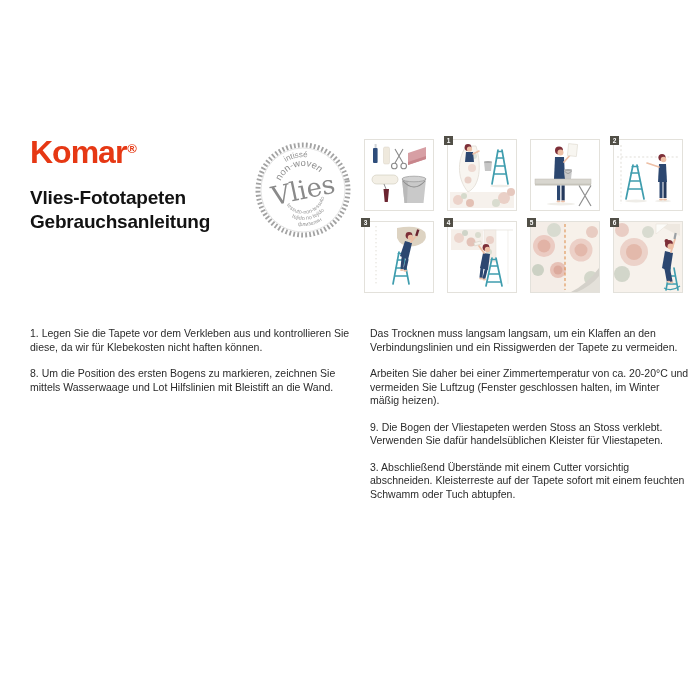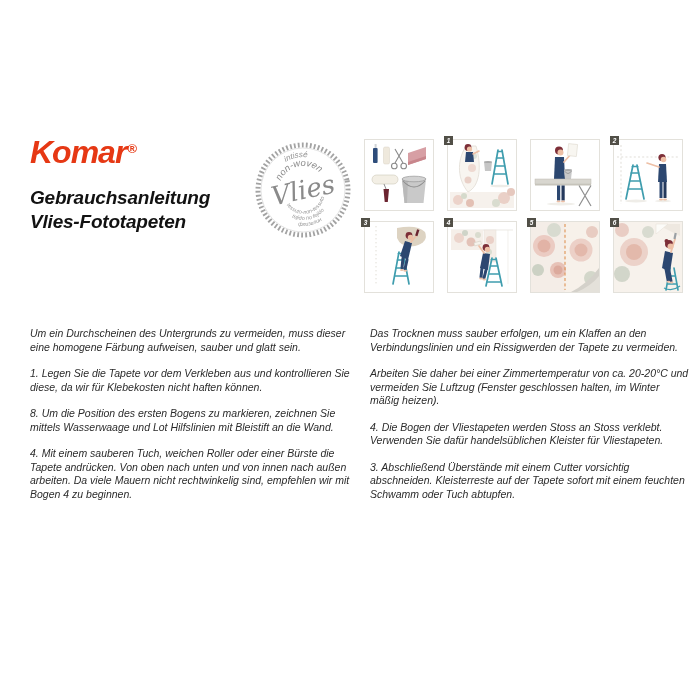--- a/index.html
+++ b/index.html
@@ -1,18 +1,18 @@
 <!DOCTYPE html>
 <html><head>
 <meta charset="utf-8">
 <style>
   html,body{margin:0;padding:0;background:#ffffff;}
   .sheet{
     position:relative;width:700px;height:700px;background:#ffffff;overflow:hidden;
-    font-family:"Liberation Sans", sans-serif;color:#2b2b2b;font-style:italic;
+    font-family:"Liberation Sans", sans-serif;color:#2b2b2b;
   }
   
   .logo{position:absolute;left:30px;top:136px;color:#e63814;font-weight:bold;
         font-size:32px;letter-spacing:-1px;line-height:32px;}
   .logo .reg{font-size:13px;vertical-align:top;position:relative;top:-3px;left:1px;font-weight:bold;}
   
   .title{position:absolute;left:30px;top:186px;font-size:19px;font-weight:bold;
          color:#121212;line-height:24px;letter-spacing:-0.2px;}
   
   .stamp{position:absolute;left:253px;top:140px;width:100px;height:100px;}
@@ -32,22 +32,22 @@
   .col p{margin:0 0 13px 0;}
 </style>
 </head>
 <body>
 
 <div class="sheet">
 
   <div class="logo"><span>Komar</span><span class="reg">®</span></div>
 
   <div class="title">
+    <div>Vlies-Fototapeten</div>
     <div>Gebrauchsanleitung</div>
-    <div>Vlies-Fototapeten</div>
   </div>
 
   <div class="stamp">
     <svg viewBox="0 0 100 100">
       <g transform="rotate(-12 50 50)">
         <circle cx="50" cy="50" r="45" fill="#ffffff" stroke="#a3a3a3" stroke-width="5" stroke-dasharray="1.8 2.2"></circle>
         <circle cx="50" cy="50" r="42" fill="#ffffff" stroke="#d6d6d6" stroke-width="0.6"></circle>
         <defs>
           <path id="arcTopOuter" d="M 17,50 A 33,33 0 0 1 83,50"></path>
           <path id="arcTopInner" d="M 26,50 A 24,24 0 0 1 74,50"></path>
@@ -265,26 +265,24 @@
         <rect x="60" y="11" width="2.2" height="6" fill="#9aa0a4" transform="rotate(12 61 14)"></rect>
         <path d="M52,47 L54,58 M55,49 L57,59" stroke="#2c4770" stroke-width="3" stroke-linecap="round"></path>
         <ellipse cx="54.5" cy="59.8" rx="1.8" ry="1" fill="#eec0a6"></ellipse>
           <ellipse cx="57.6" cy="60.6" rx="1.8" ry="1" fill="#eec0a6"></ellipse>
       </svg>
     </div>
 
   </div>
 
   <div class="col col-left">
-    <p>Um ein Durchscheinen des Untergrunds zu vermeiden, muss dieser eine homogene Färbung aufweisen, sauber und glatt sein.</p>
     <p>1. Legen Sie die Tapete vor dem Verkleben aus und kontrollieren Sie diese, da wir für Klebekosten nicht haften können.</p>
     <p>8. Um die Position des ersten Bogens zu markieren, zeichnen Sie mittels Wasserwaage und Lot Hilfslinien mit Bleistift an die Wand.</p>
-    <p>4. Mit einem sauberen Tuch, weichen Roller oder einer Bürste die Tapete andrücken. Von oben nach unten und von innen nach außen arbeiten. Da viele Mauern nicht rechtwinkelig sind, empfehlen wir mit Bogen 4 zu beginnen.</p>
   </div>
 
   <div class="col col-right">
-    <p>Das Trocknen muss sauber erfolgen, um ein Klaffen an den Verbindungslinien und ein Rissigwerden der Tapete zu vermeiden.</p>
+    <p>Das Trocknen muss langsam langsam, um ein Klaffen an den Verbindungslinien und ein Rissigwerden der Tapete zu vermeiden.</p>
     <p>Arbeiten Sie daher bei einer Zimmertemperatur von ca. 20-20°C und vermeiden Sie Luftzug (Fenster geschlossen halten, im Winter mäßig heizen).</p>
-    <p>4. Die Bogen der Vliestapeten werden Stoss an Stoss verklebt. Verwenden Sie dafür handelsüblichen Kleister für Vliestapeten.</p>
+    <p>9. Die Bogen der Vliestapeten werden Stoss an Stoss verklebt. Verwenden Sie dafür handelsüblichen Kleister für Vliestapeten.</p>
     <p>3. Abschließend Überstände mit einem Cutter vorsichtig abschneiden. Kleisterreste auf der Tapete sofort mit einem feuchten Schwamm oder Tuch abtupfen.</p>
   </div>
 
 </div>
 
 </body></html>

